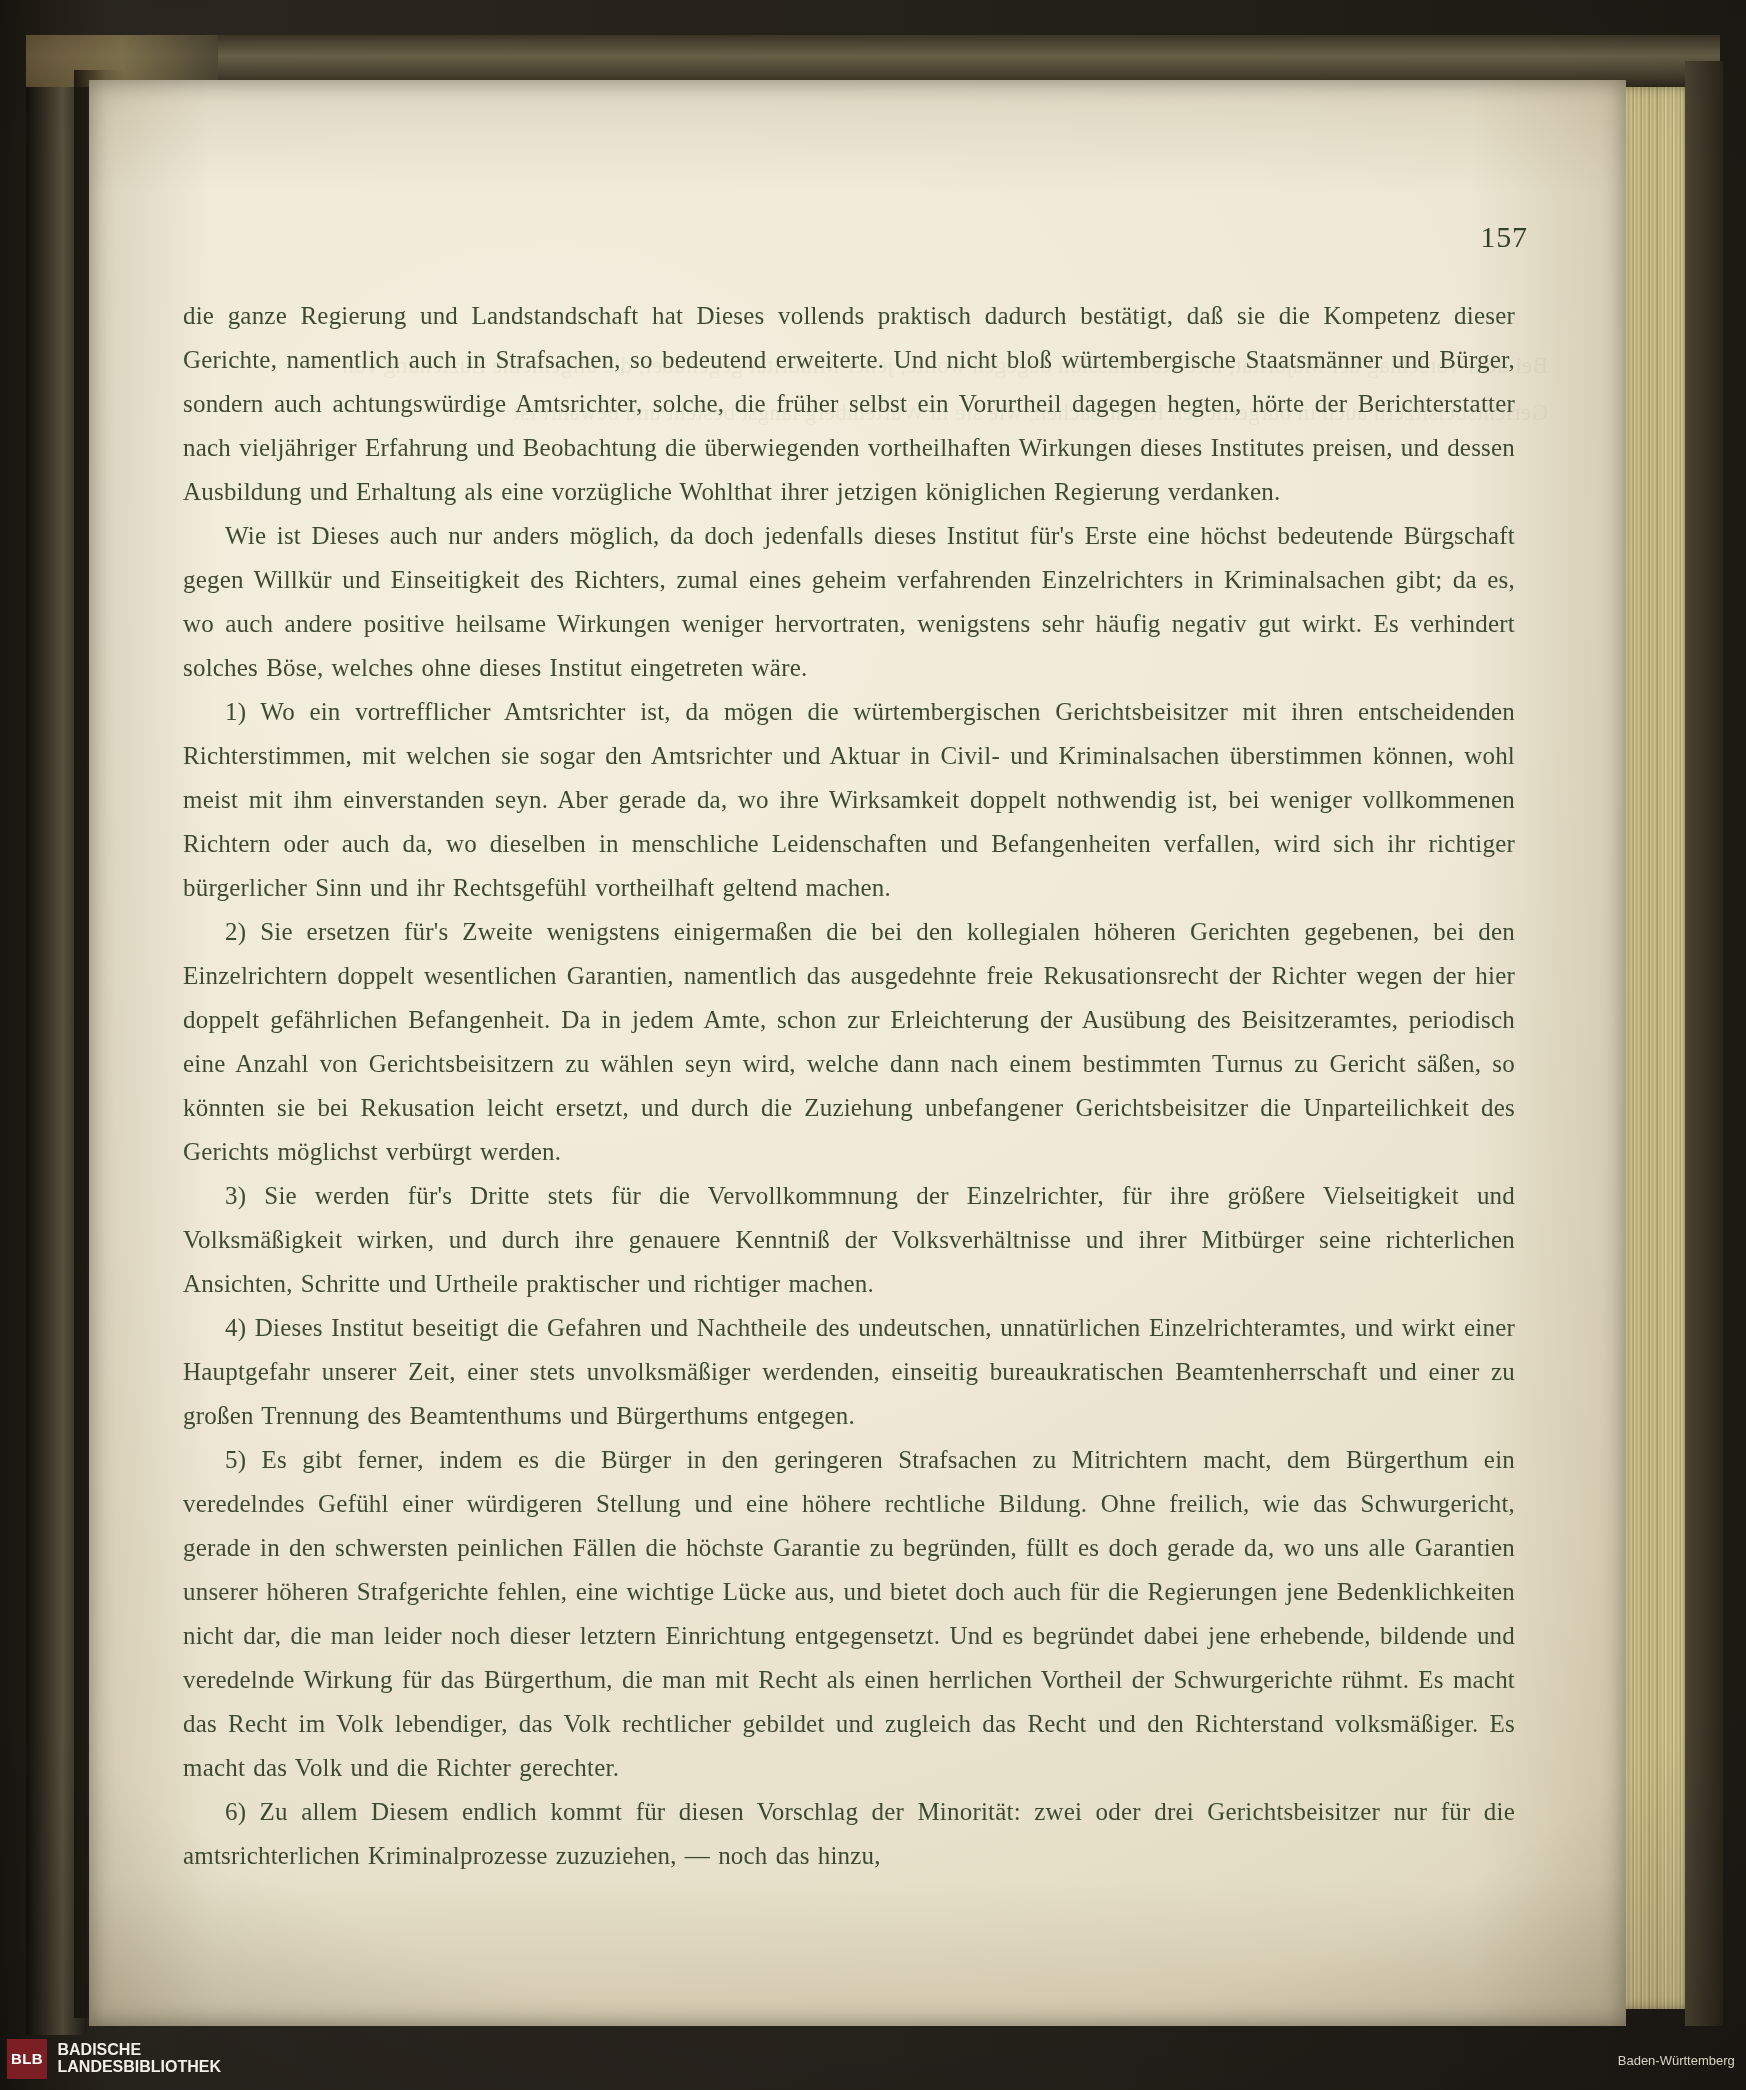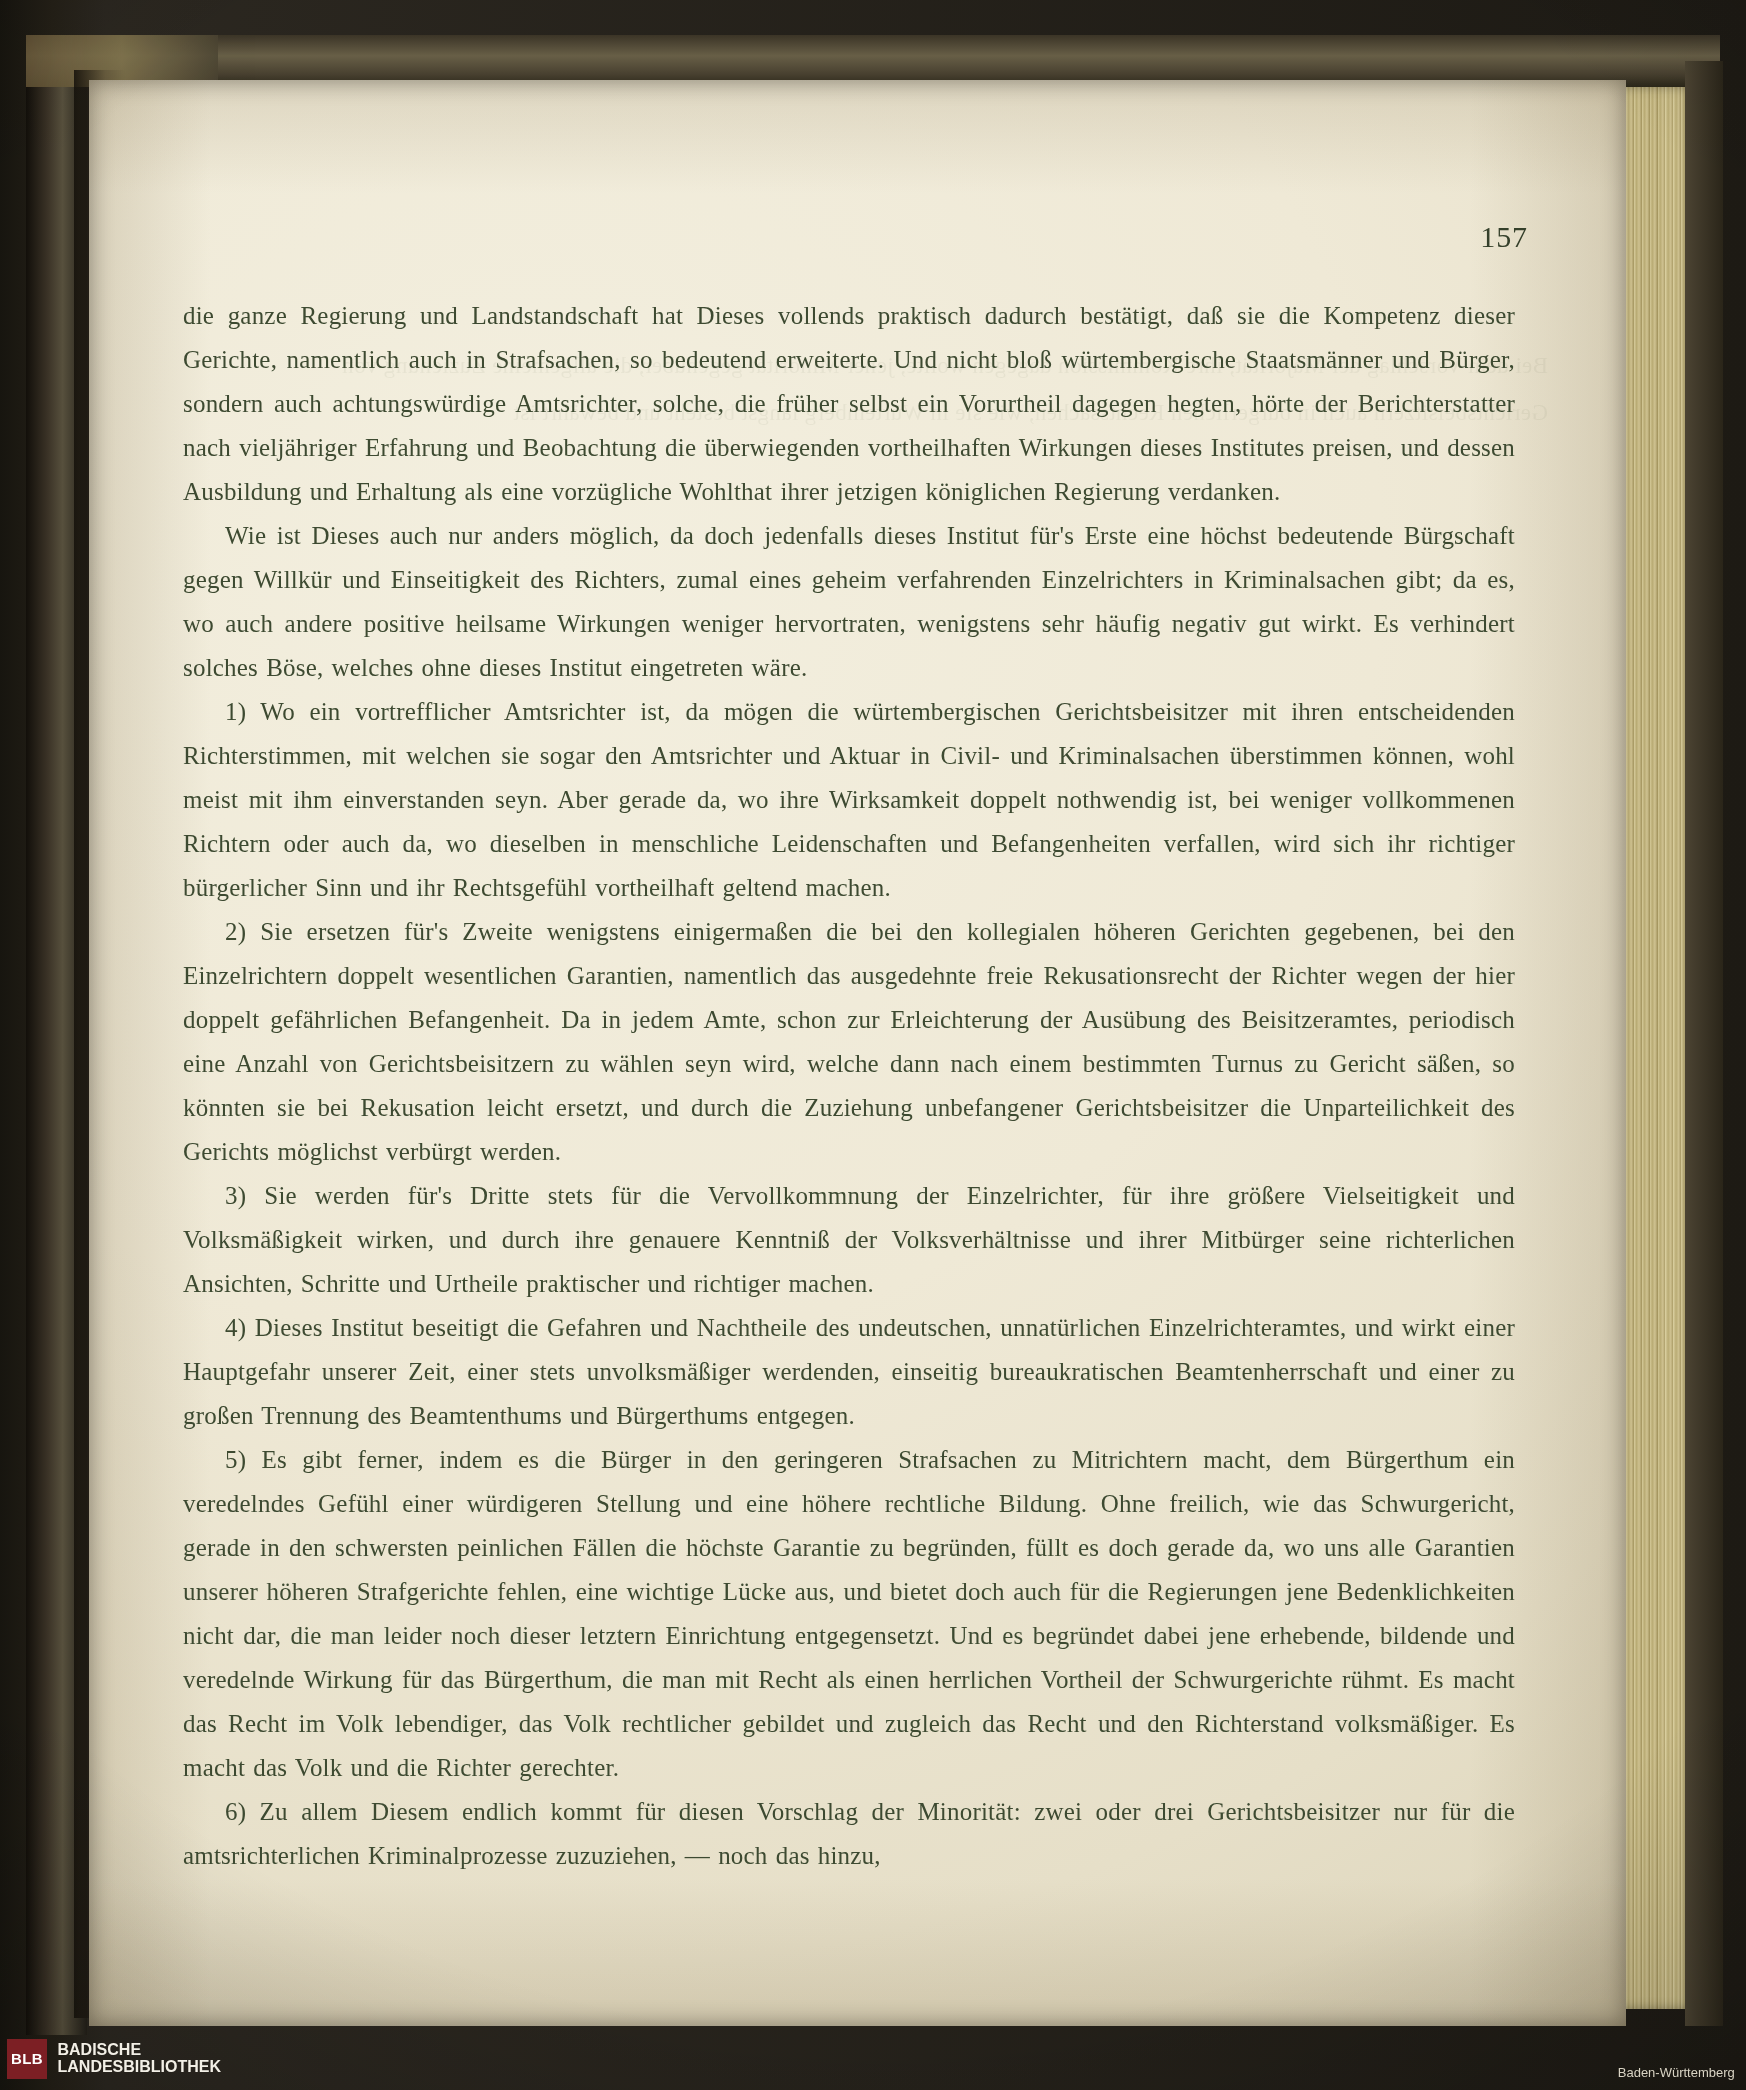--- a/index.html
+++ b/index.html
@@ -201,21 +201,21 @@
     font-family: "Liberation Sans", sans-serif;
     font-size: 16px;
     font-weight: bold;
     color: #f2efe6;
     line-height: 16.6px;
     text-transform: uppercase;
   }
   .credit {
     position: absolute;
     right: 12.2px;
-    bottom: 11px;
+    bottom: 23px;
     font-family: "Liberation Sans", sans-serif;
     font-size: 13px;
     color: #d9d4c4;
   }
   .vignette {
     position: absolute;
     left: 0; top: 0; right: 0; bottom: 0;
     background: radial-gradient(120% 95% at 50% 45%, rgba(0,0,0,0) 55%, rgba(0,0,0,.45) 100%);
     pointer-events: none;
   }

